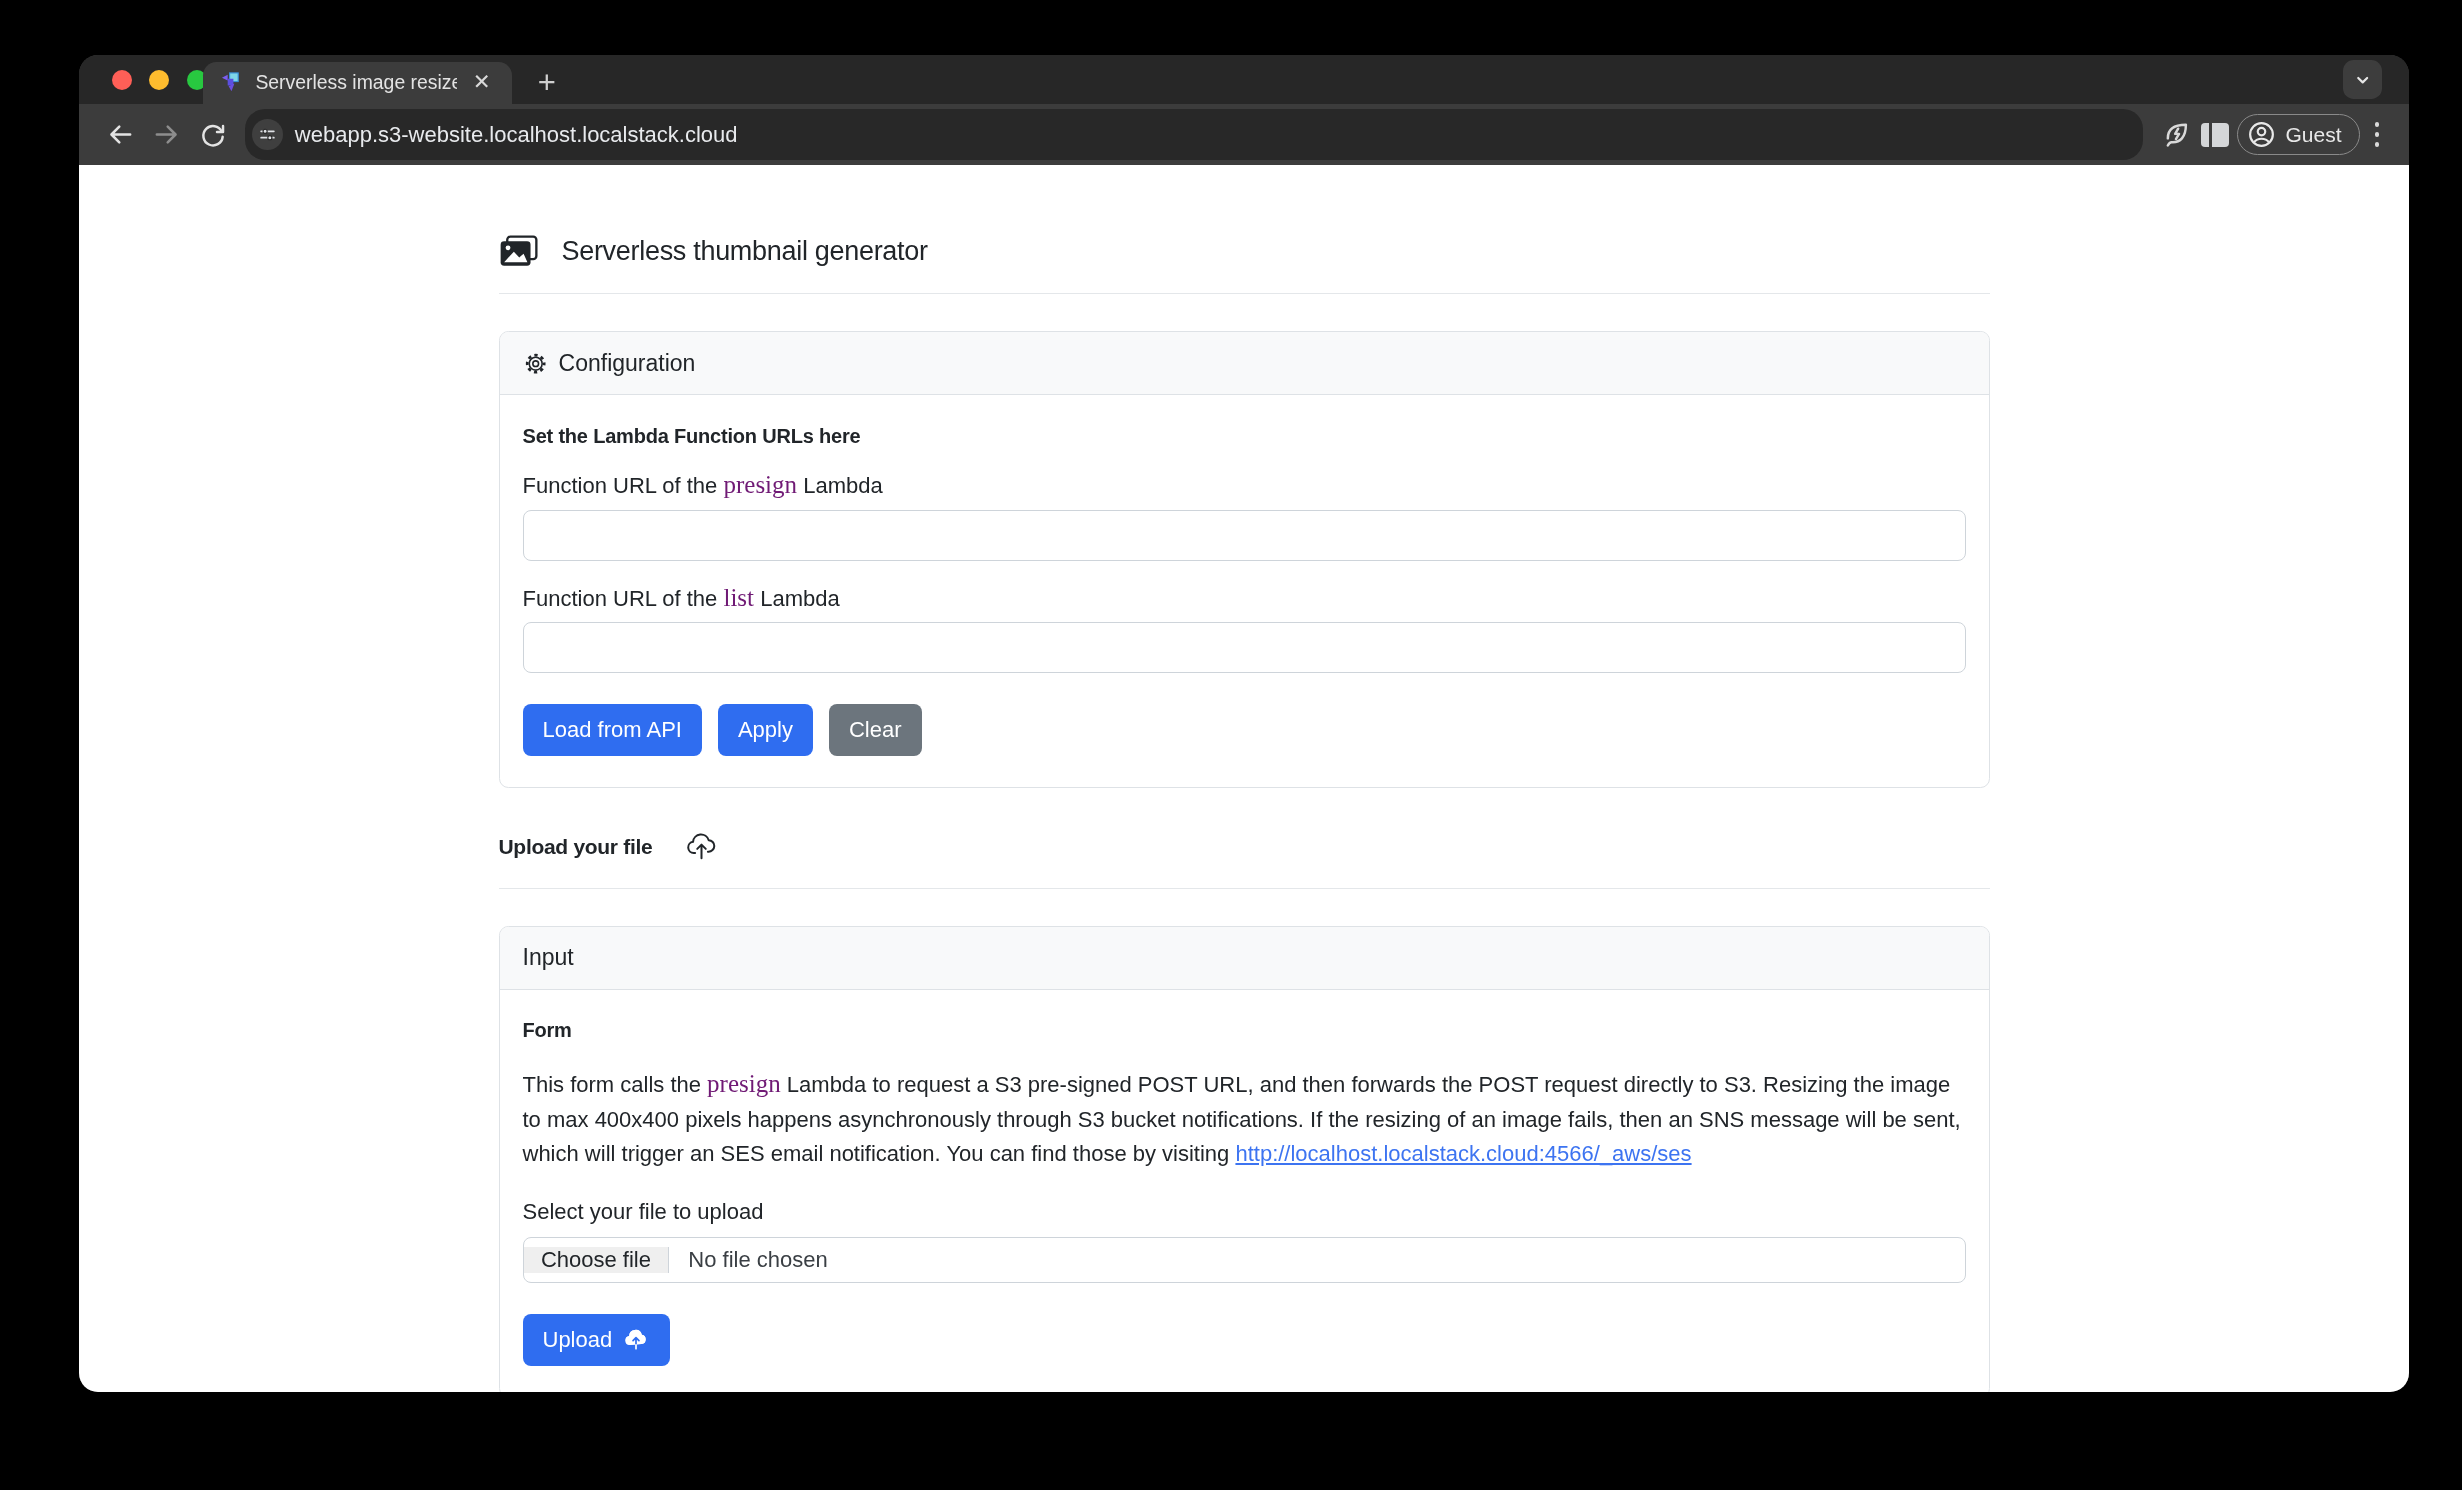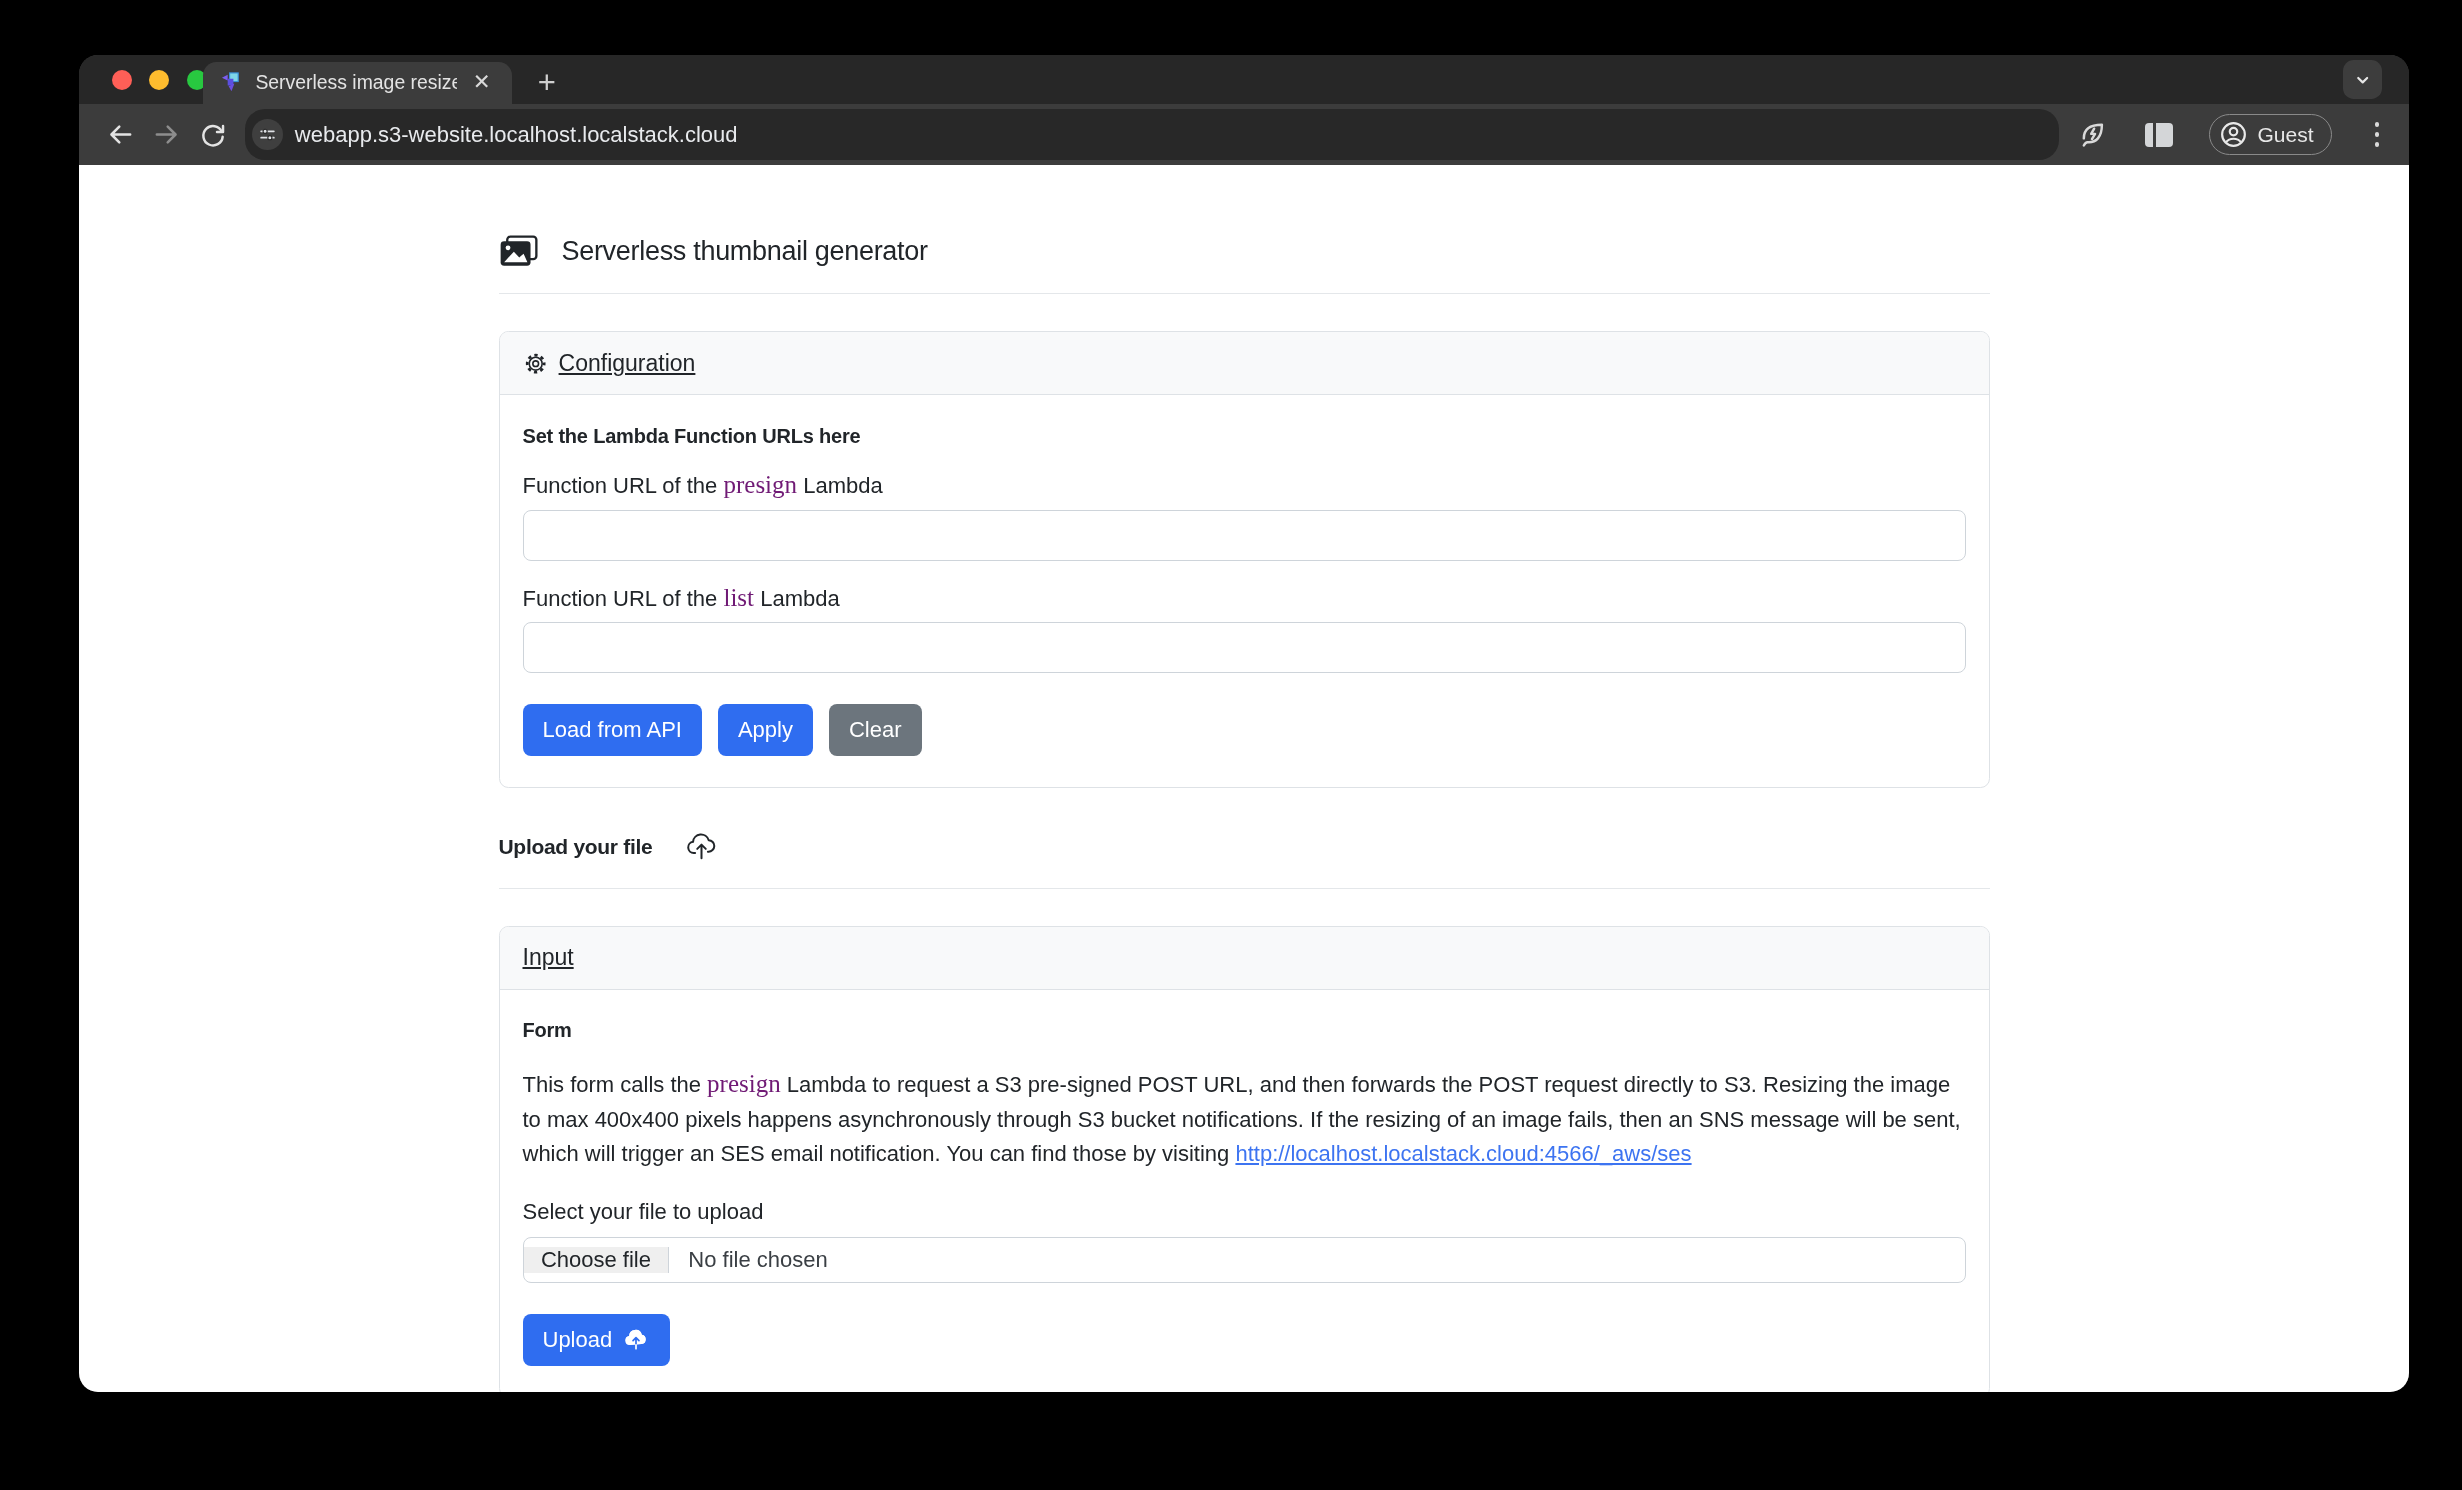--- a/index.html
+++ b/index.html
@@ -20,36 +20,36 @@
   .newtab{position:absolute;left:452px;top:9.4px;color:#cfcfcf;font-size:31px;font-weight:300;line-height:1;padding:2.7px 6.7px;}
   .strip-chevron{position:absolute;right:27px;top:5.4px;width:39px;height:39px;background:#3d3d3d;
                  border-radius:10.7px;display:flex;align-items:center;justify-content:center;}
   
   .toolbar{position:relative;height:61px;background:#3c3c3c;display:flex;align-items:center;padding:0 23px;}
   .nav-ic{width:37px;height:37px;display:flex;align-items:center;justify-content:center;margin-right:9.4px;flex:0 0 auto;}
   .urlbar{flex:1;height:51px;background:#282828;border-radius:20px;display:flex;align-items:center;
           padding:0 6.7px;margin:0 19px 0 4px;min-width:0;}
   .tune-wrap{width:31px;height:31px;border-radius:50%;background:#3f3f3f;display:flex;align-items:center;justify-content:center;margin-right:12px;flex:0 0 auto;}
   .url-text{color:#e8eaed;font-size:22px;white-space:nowrap;}
-  .right-ics{display:flex;align-items:center;gap:36px;flex:0 0 auto;}
+  .right-ics{display:flex;align-items:center;gap:8px;flex:0 0 auto;}
   .guest{display:flex;align-items:center;gap:9.4px;border:1.3px solid #8a8a8a;border-radius:23px;
          padding:5.4px 17.4px 5.4px 9.4px;color:#e8e8e8;font-size:21px;}
   .dots{display:flex;flex-direction:column;gap:5.4px;padding:0 6.7px;}
   .dots i{width:4.7px;height:4.7px;border-radius:50%;background:#dadada;display:block;}
   .panel-ic{width:28px;height:24px;position:relative;}
   .panel-ic .pl{position:absolute;left:0;top:0;bottom:0;width:8px;background:#d4d6d8;border-radius:4px 0 0 4px;}
   .panel-ic .pr{position:absolute;left:11.4px;top:0;bottom:0;right:0;background:#d4d6d8;border-radius:0 4px 4px 0;}
   
   .page{position:relative;height:1227px;background:#fff;overflow:hidden;color:#212529;font-size:22px;}
   .container{width:1491px;margin:0 auto;padding-top:70px;}
   .h1row{display:flex;align-items:center;gap:24px;font-size:27px;font-weight:500;letter-spacing:-0.3px;}
   hr.rule{border:none;border-top:1.3px solid #e4e7ea;margin:25.4px 0 37px 0;}
   .card{border:1.3px solid #dee2e6;border-radius:9.4px;overflow:hidden;margin-bottom:43px;}
   .card-header{background:#f8f9fa;border-bottom:1.3px solid #dee2e6;padding:17.4px 23px;font-size:23px;
-               display:flex;align-items:center;gap:10.7px;text-decoration:underline;}
+               display:flex;align-items:center;gap:10.7px;}
   .card-body{padding:27px 23px 31px 23px;}
   .h5{font-size:20px;font-weight:700;margin:2.7px 0 23px 0;letter-spacing:-0.2px;}
   .lbl{margin-bottom:10.7px;}
   code.tok{font-family:Liberation Serif, serif;font-size:25px;color:#701a75;}
   .txt-input{width:100%;height:51px;border:1.3px solid #ced4da;border-radius:8px;background:#fff;
              margin-bottom:23px;font-size:22px;padding:0 16px;color:#212529;outline:none;}
   .btnrow{display:flex;gap:16px;margin-top:8px;}
   .btn{border:none;border-radius:8px;font-size:22px;padding:12.7px 20px;color:#fff;
        font-family:"Liberation Sans",sans-serif;display:inline-flex;align-items:center;gap:9.4px;}
   .btn-primary{background:#2f6df0;}

